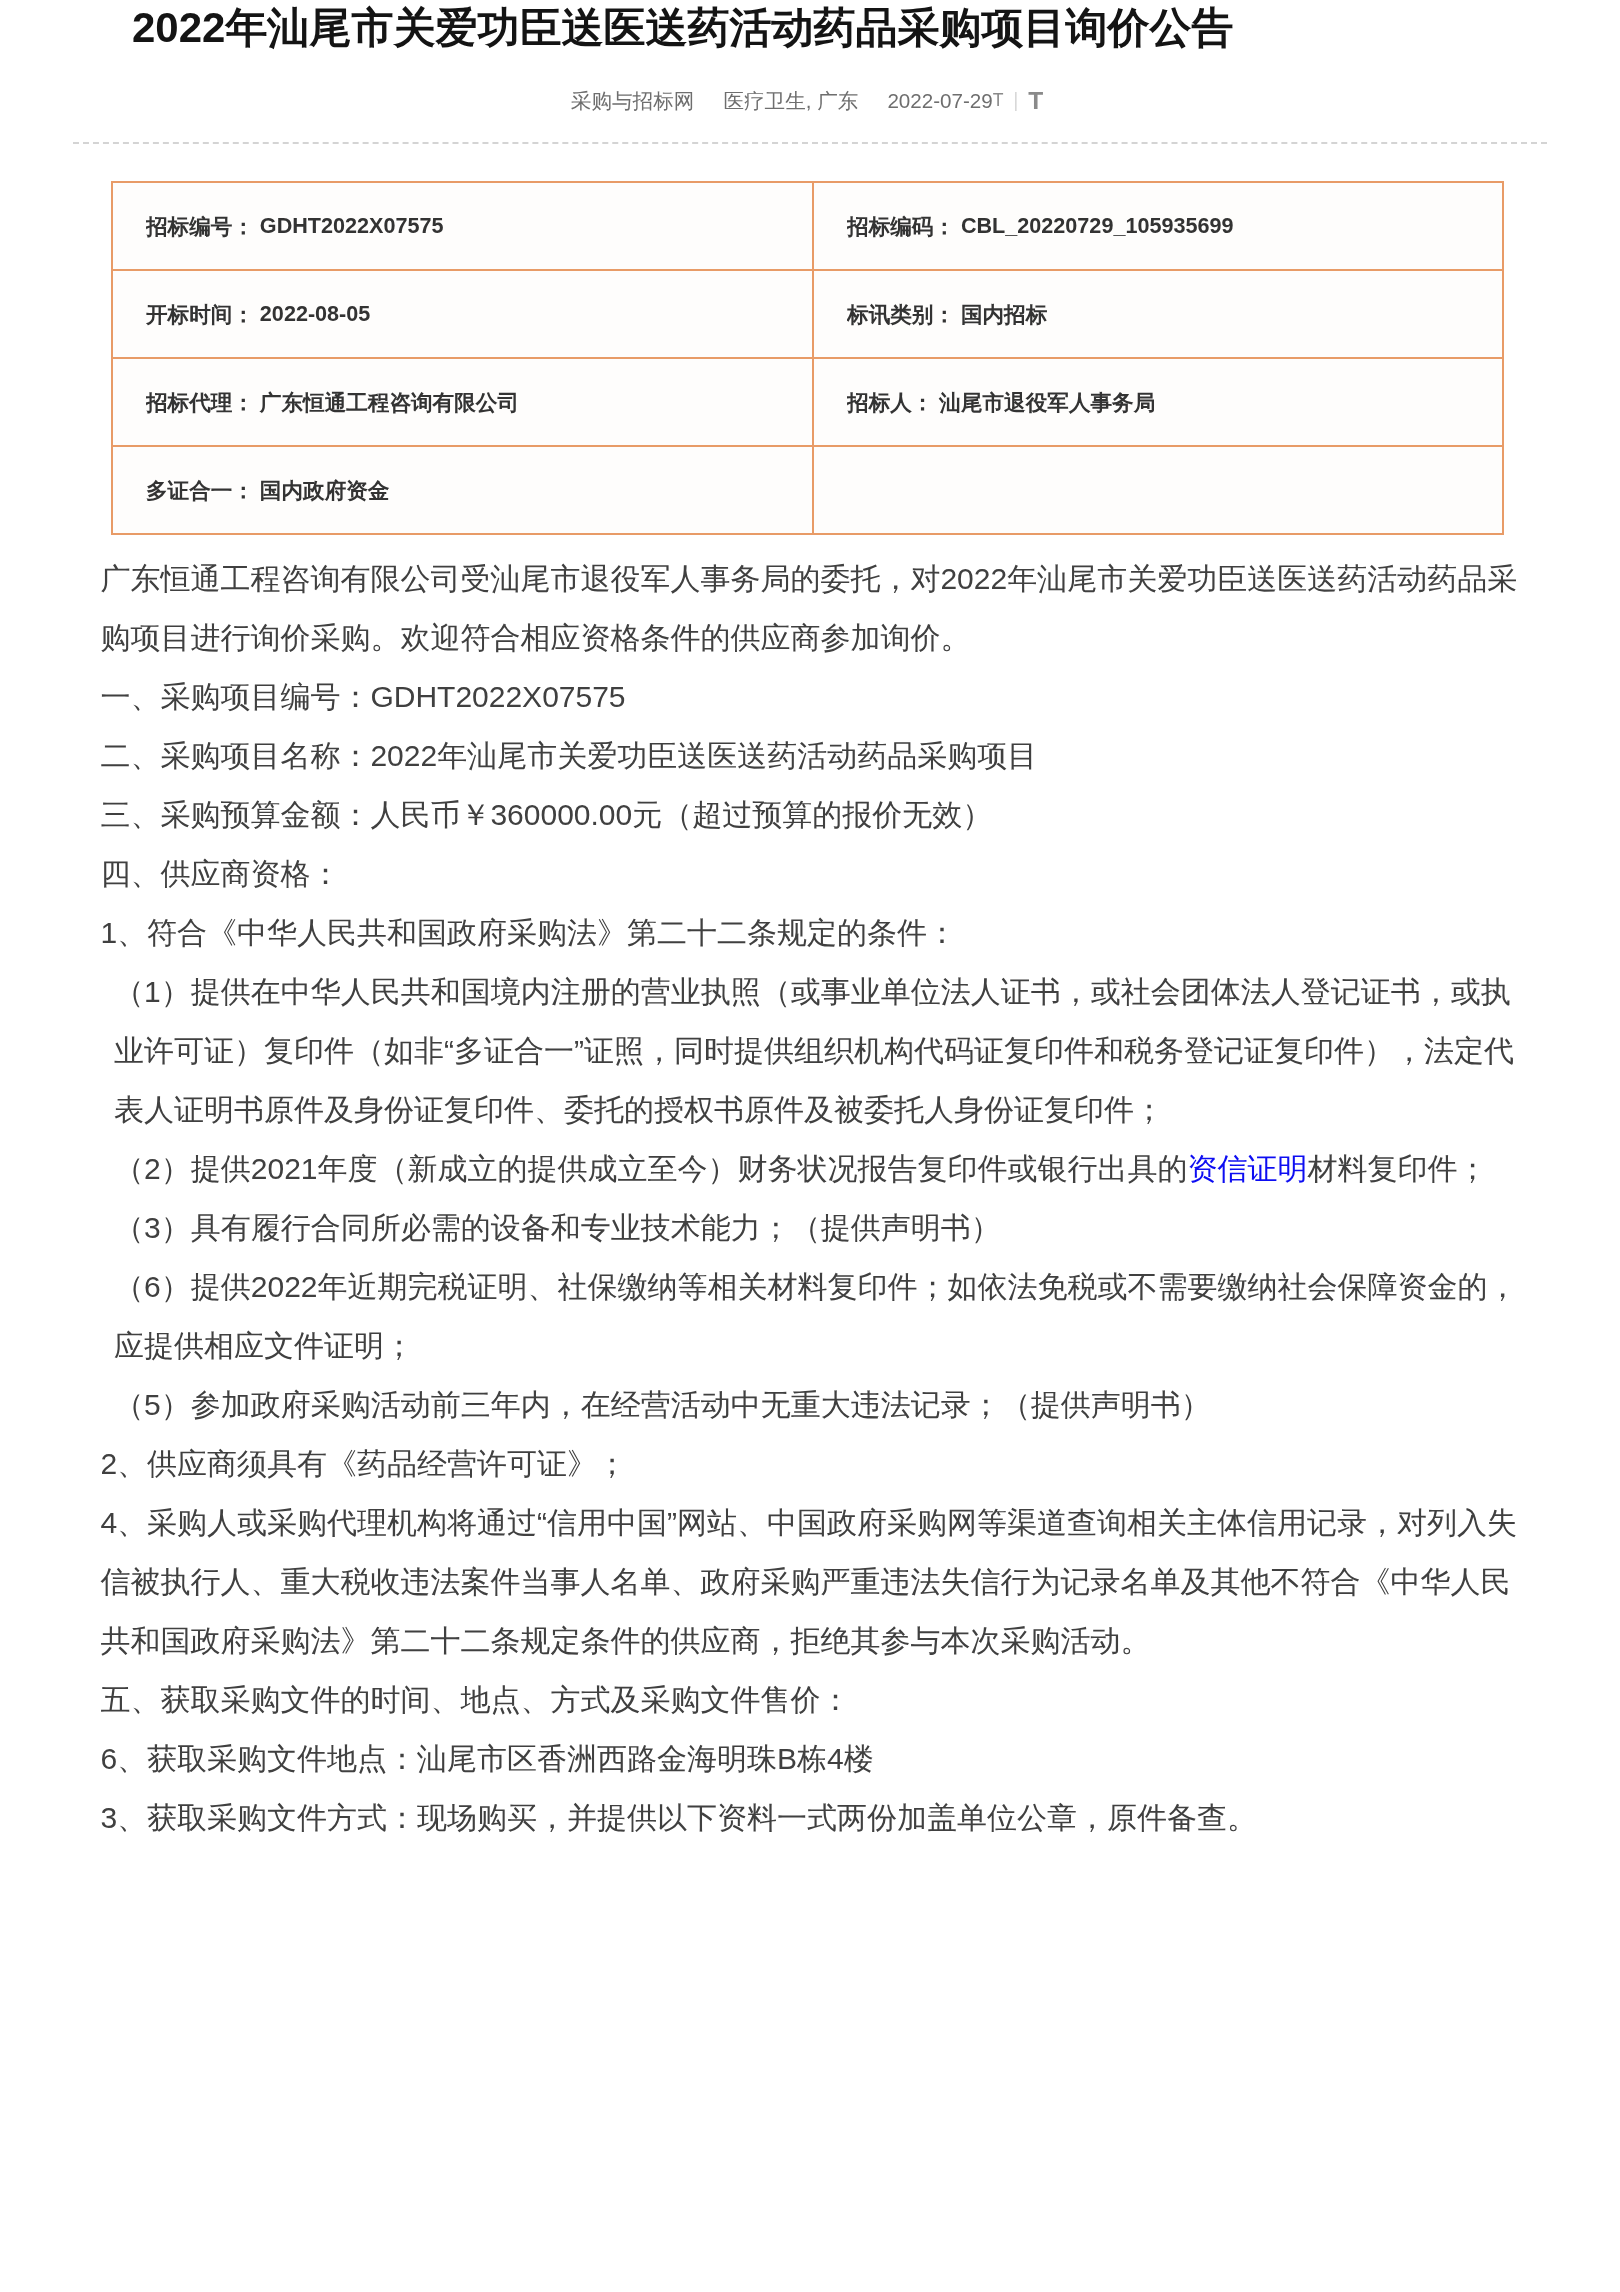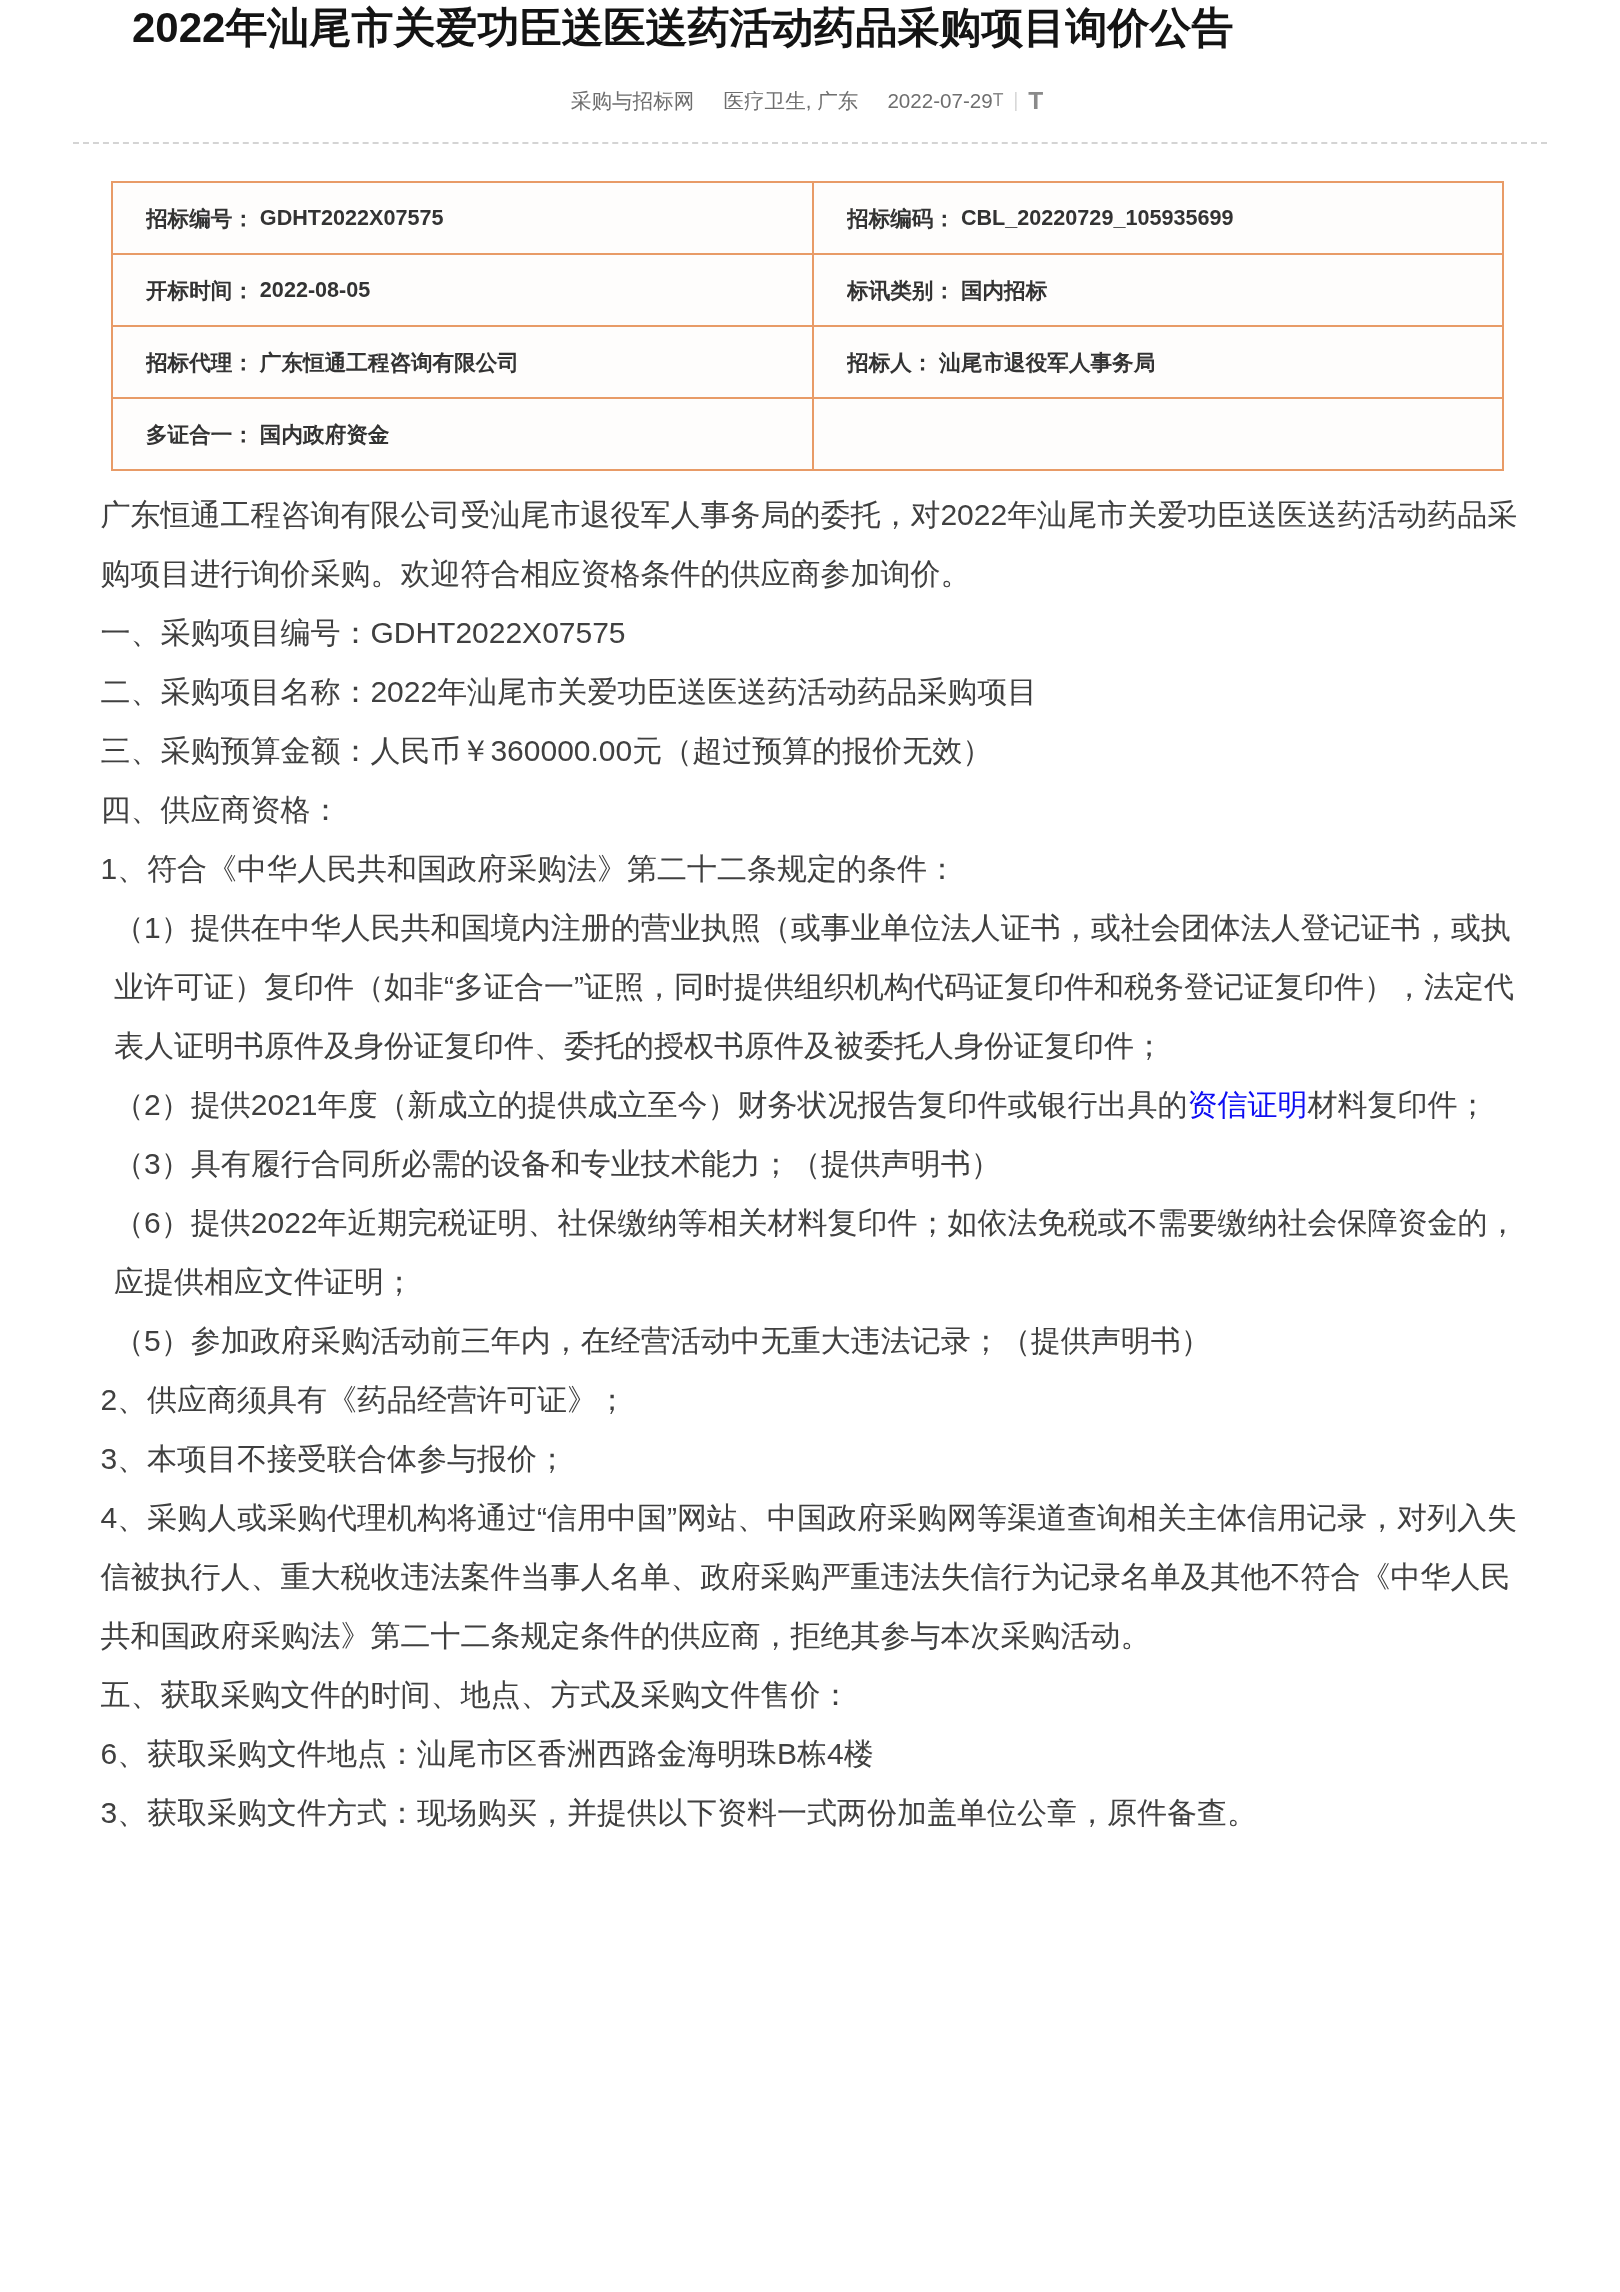--- a/index.html
+++ b/index.html
@@ -49,21 +49,21 @@
     height:0;
   }
   table.info-table{
     border-collapse:collapse;
     margin:37px 43px 0 38px;
     width:calc(100% - 81px);
     table-layout:fixed;
   }
   table.info-table td{
     border:2px solid var(--table-border);
-    height:72px;
+    height:88px;
     padding-left:33px;
     vertical-align:middle;
     background:#FEFDFC;
     font-size:21.6px;
     font-weight:700;
     color:#333333;
   }
   table.info-table td.col-left{width:50.4%;}
   .cell-inner{display:flex;align-items:center;gap:5.9px;white-space:nowrap;overflow:hidden;}
   .body-text{
@@ -164,21 +164,20 @@
       <p>二、采购项目名称：2022年汕尾市关爱功臣送医送药活动药品采购项目</p>
       <p>三、采购预算金额：人民币￥360000.00元（超过预算的报价无效）</p>
       <p>四、供应商资格：</p>
       <p>1、符合《中华人民共和国政府采购法》第二十二条规定的条件：</p>
       <p class="sub">（1）提供在中华人民共和国境内注册的营业执照（或事业单位法人证书，或社会团体法人登记证书，或执业许可证）复印件（如非“多证合一”证照，同时提供组织机构代码证复印件和税务登记证复印件），法定代表人证明书原件及身份证复印件、委托的授权书原件及被委托人身份证复印件；</p>
       <p class="sub"><span>（2）提供2021年度（新成立的提供成立至今）财务状况报告复印件或银行出具的</span><a class="inline-link">资信证明</a><span>材料复印件；</span></p>
       <p class="sub">（3）具有履行合同所必需的设备和专业技术能力；（提供声明书）</p>
       <p class="sub">（6）提供2022年近期完税证明、社保缴纳等相关材料复印件；如依法免税或不需要缴纳社会保障资金的，应提供相应文件证明；</p>
       <p class="sub">（5）参加政府采购活动前三年内，在经营活动中无重大违法记录；（提供声明书）</p>
       <p>2、供应商须具有《药品经营许可证》；</p>
-      <p>3、本项目不接受联合体参与报价；</p>
       <p>4、采购人或采购代理机构将通过“信用中国”网站、中国政府采购网等渠道查询相关主体信用记录，对列入失信被执行人、重大税收违法案件当事人名单、政府采购严重违法失信行为记录名单及其他不符合《中华人民共和国政府采购法》第二十二条规定条件的供应商，拒绝其参与本次采购活动。</p>
       <p>五、获取采购文件的时间、地点、方式及采购文件售价：</p>
       <p>6、获取采购文件地点：汕尾市区香洲西路金海明珠B栋4楼</p>
       <p>3、获取采购文件方式：现场购买，并提供以下资料一式两份加盖单位公章，原件备查。</p>
     </div>
 
   </div>
 </div>
 
 

